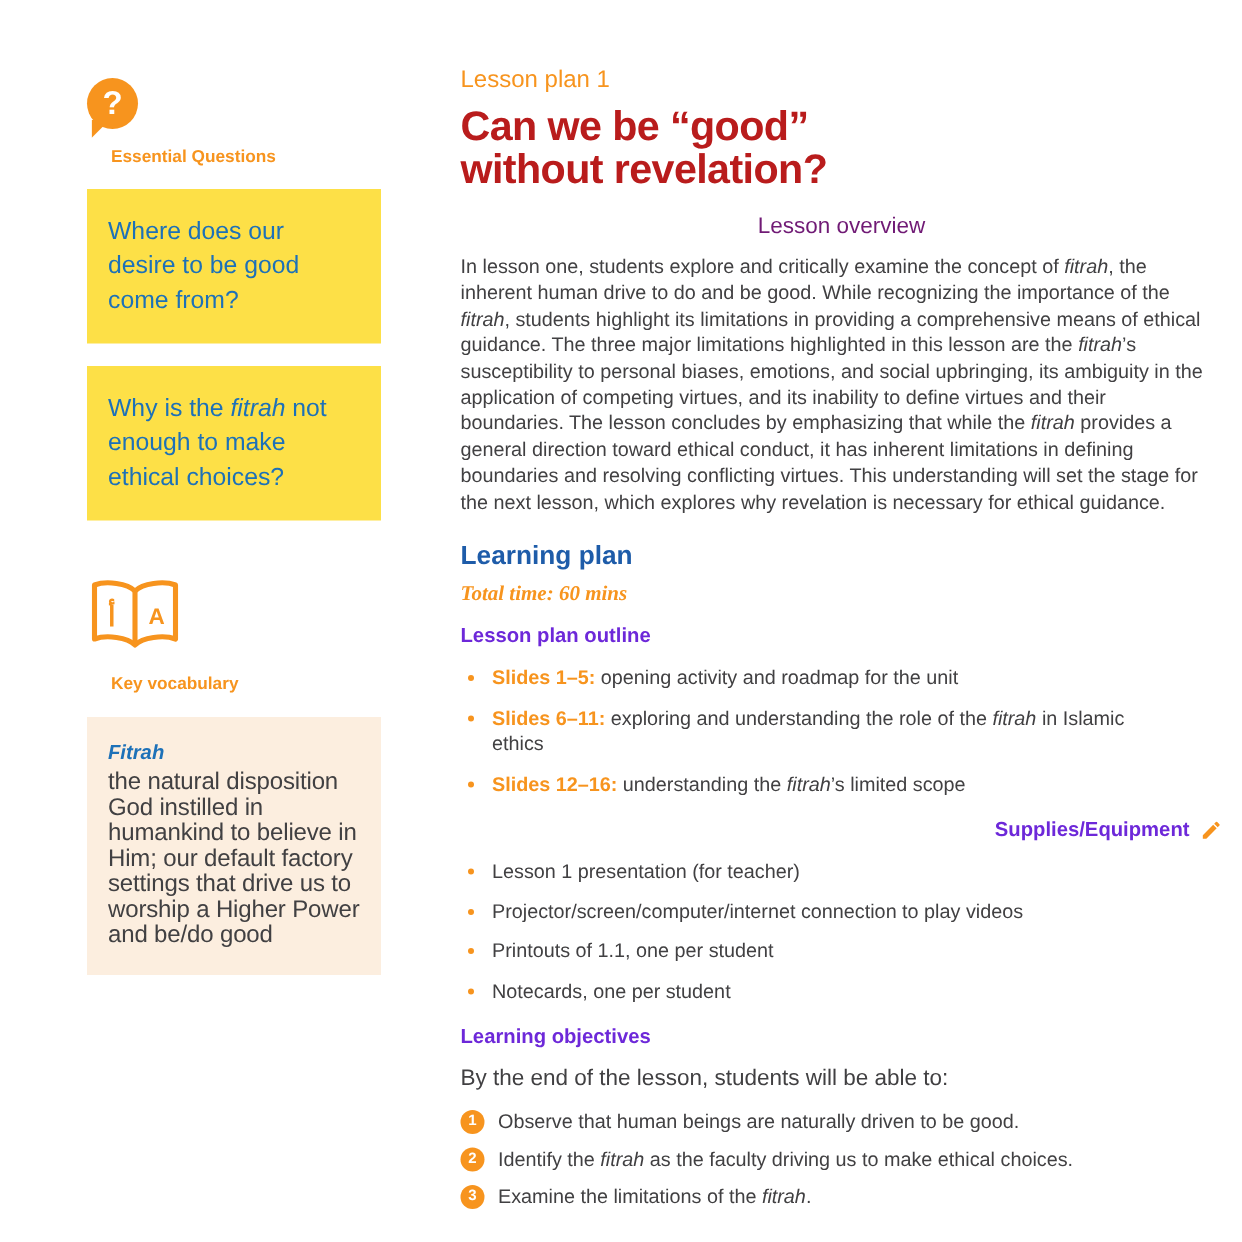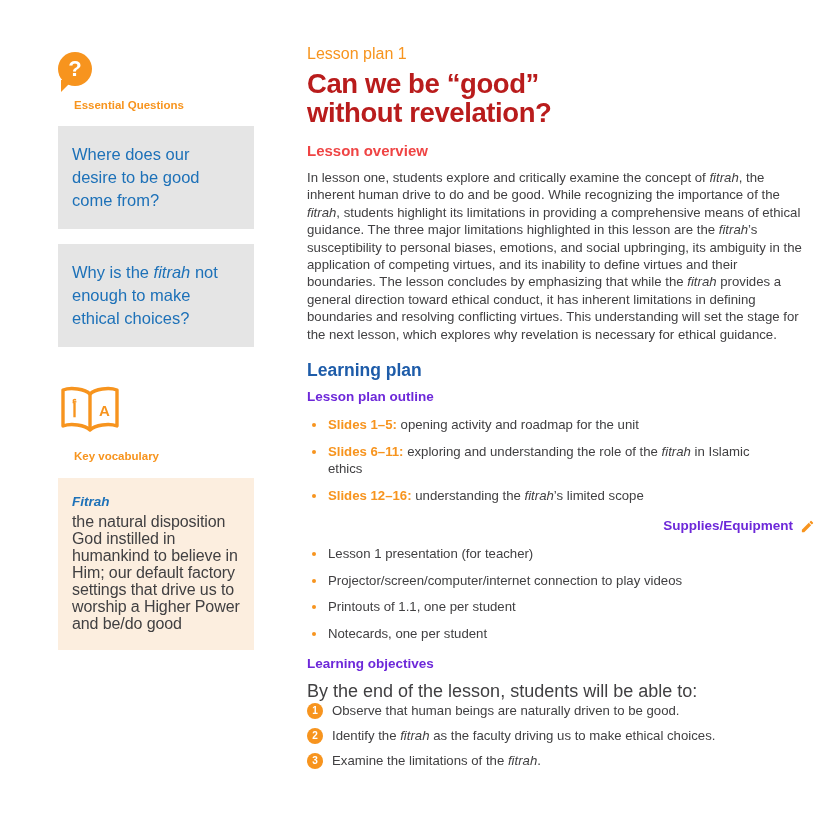--- a/index.html
+++ b/index.html
@@ -16,53 +16,53 @@
     width:34px;height:34px;background:#F7941E;border-radius:50%;
     position:relative;display:flex;align-items:center;justify-content:center;
     color:#fff;font-weight:bold;font-size:22px;line-height:1;
   }
   .q-icon::after{
     content:'';position:absolute;bottom:-6px;left:3px;width:12px;height:12px;
     background:#F7941E;clip-path:polygon(0 100%,0 0,100% 0);
   }
   .side-label{color:#F7941E;font-weight:bold;font-size:11.5px;margin-top:13px;padding-left:16px;}
   .q-box{
-    background:#e5e5e5;color:#1D71B8;
+    background:#fde047;color:#1D71B8;
     font-size:16.5px;line-height:23px;
     padding:17px 24px 17px 14px;margin-top:15px;
   }
   .book-icon{margin-top:38px;display:block;}
   .vocab-box{background:#FCEEDF;padding:16px 10px 18px 14px;margin-top:16px;}
   .vocab-term{color:#1D71B8;font-weight:bold;font-style:italic;font-size:13.5px;margin-bottom:4px;}
   .vocab-def{color:#414042;font-size:16px;line-height:17px;letter-spacing:-0.1px;}
   
   .main{position:absolute;left:307px;top:44px;width:508px;}
   .kicker{color:#F7941E;font-size:16px;line-height:20px;margin:0 0 5px;}
   .title{
     color:#b91c1c;font-weight:bold;font-size:27.5px;line-height:29px;
     letter-spacing:-0.4px;margin:0 0 15px;
   }
-  .h2{color:#ef4444;font-weight:bold;font-size:15px;line-height:18px;margin:0 0 9px;}
+  .h2{color:#701a75;font-weight:normal;font-size:15px;line-height:18px;margin:0 0 9px;text-align:center;}
   .para{font-size:13.2px;line-height:17.4px;margin:0 0 17px;width:497px;}
   .h1b{color:#1E5CA9;font-weight:bold;font-size:17.5px;line-height:21px;margin:0 0 7px;}
   .total-time{
     font-family:"Liberation Serif", serif;font-style:italic;font-weight:bold;
     color:#F7941E;font-size:14px;line-height:17px;margin:0 0 10px;
   }
   .h3{color:#6d28d9;font-weight:bold;font-size:13.5px;line-height:17px;margin:0 0 11px;}
   .blist{list-style:none;margin:0 0 13px;padding:0;max-width:470px;}
   .blist li{display:flex;margin-bottom:9px;font-size:13.2px;line-height:17.5px;}
   .bullet{
     flex:none;width:4px;height:4px;border-radius:50%;background:#F7941E;
     margin:7px 12px 0 5px;
   }
   .slide-label{color:#F7941E;font-weight:bold;}
   .supplies-head{display:flex;align-items:center;gap:7px;justify-content:flex-end;}
   .supplies-head .pencil{position:relative;top:1px;}
-  .intro{font-size:18px;line-height:17.4px;margin:0 0 2px;}
+  .intro{font-size:15px;line-height:17.4px;margin:0 0 12px;}
   .obj{display:flex;margin-bottom:7px;font-size:13.2px;line-height:18px;}
   .obj-num{
     flex:none;width:16px;height:16px;border-radius:50%;background:#F7941E;
     color:#fff;font-size:10px;font-weight:bold;
     display:flex;align-items:center;justify-content:center;
     margin:1px 9px 0 0;
   }
   i{font-style:italic;}
 </style>
 </head>
@@ -108,20 +108,21 @@
     <span>Can we be “good”</span><br>
     <span>without revelation?</span>
   </h1>
 
   <div class="h2">Lesson overview</div>
 
   <p class="para"><span>In lesson one, students explore and critically examine the concept of </span><i>fitrah</i><span>, the inherent human drive to do and be good. While recognizing the importance of the </span><i>fitrah</i><span>, students highlight its limitations in providing a comprehensive means of ethical guidance. The three major limitations highlighted in this lesson are the </span><i>fitrah</i><span>’s susceptibility to personal biases, emotions, and social upbringing, its ambiguity in the application of competing virtues, and its inability to define virtues and their boundaries. The lesson concludes by emphasizing that while the </span><i>fitrah</i><span> provides a general direction toward ethical conduct, it has inherent limitations in defining boundaries and resolving conflicting virtues. This understanding will set the stage for the next lesson, which explores why revelation is necessary for ethical guidance.</span></p>
 
   <div class="h1b">Learning plan</div>
 
+  <div class="total-time">Total time: 60 mins</div>
 
   <div class="h3">Lesson plan outline</div>
 
   <ul class="blist">
     <li>
       <span class="bullet"></span>
       <span><span class="slide-label">Slides 1–5:</span><span><span> opening activity and roadmap for the unit</span></span></span>
     </li>
     <li>
       <span class="bullet"></span>

